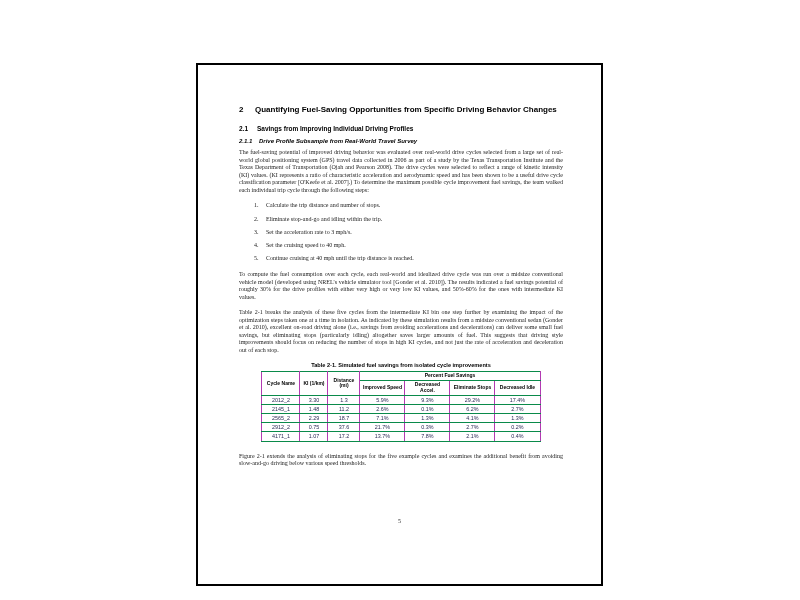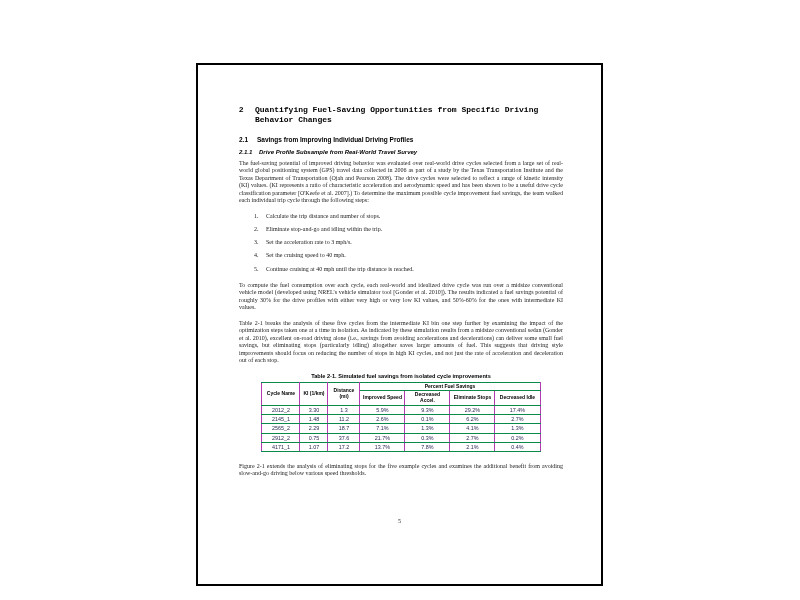--- a/index.html
+++ b/index.html
@@ -10,21 +10,21 @@
   .page {
     position:absolute; left:196px; top:63px; width:407px; height:523px;
     border:2px solid #000; background:#fff; box-sizing:border-box;
   }
   .content { padding:40px 38px 0 41px; }
 
   .h1 { display:flex; font-family:"Liberation Sans", sans-serif;
         font-weight:bold; font-size:8px; line-height:1.3; color:#000;
         margin-bottom:10px; }
   .h1-num { width:16px; flex:none; }
-  .h1-text { flex:1;font-family:Liberation Mono, monospace; }
+  .h1-text { flex:1; }
 
   .h2 { display:flex; font-family:"Liberation Sans", sans-serif;
         font-weight:bold; font-size:6.5px; color:#000; margin-bottom:6px; }
   .h2-num { width:18px; flex:none; }
 
   .h3 { display:flex; font-family:"Liberation Sans", sans-serif;
         font-weight:bold; font-style:italic; font-size:6px; color:#000;
         margin-bottom:5px; }
   .h3-num { width:20px; flex:none; }
 

